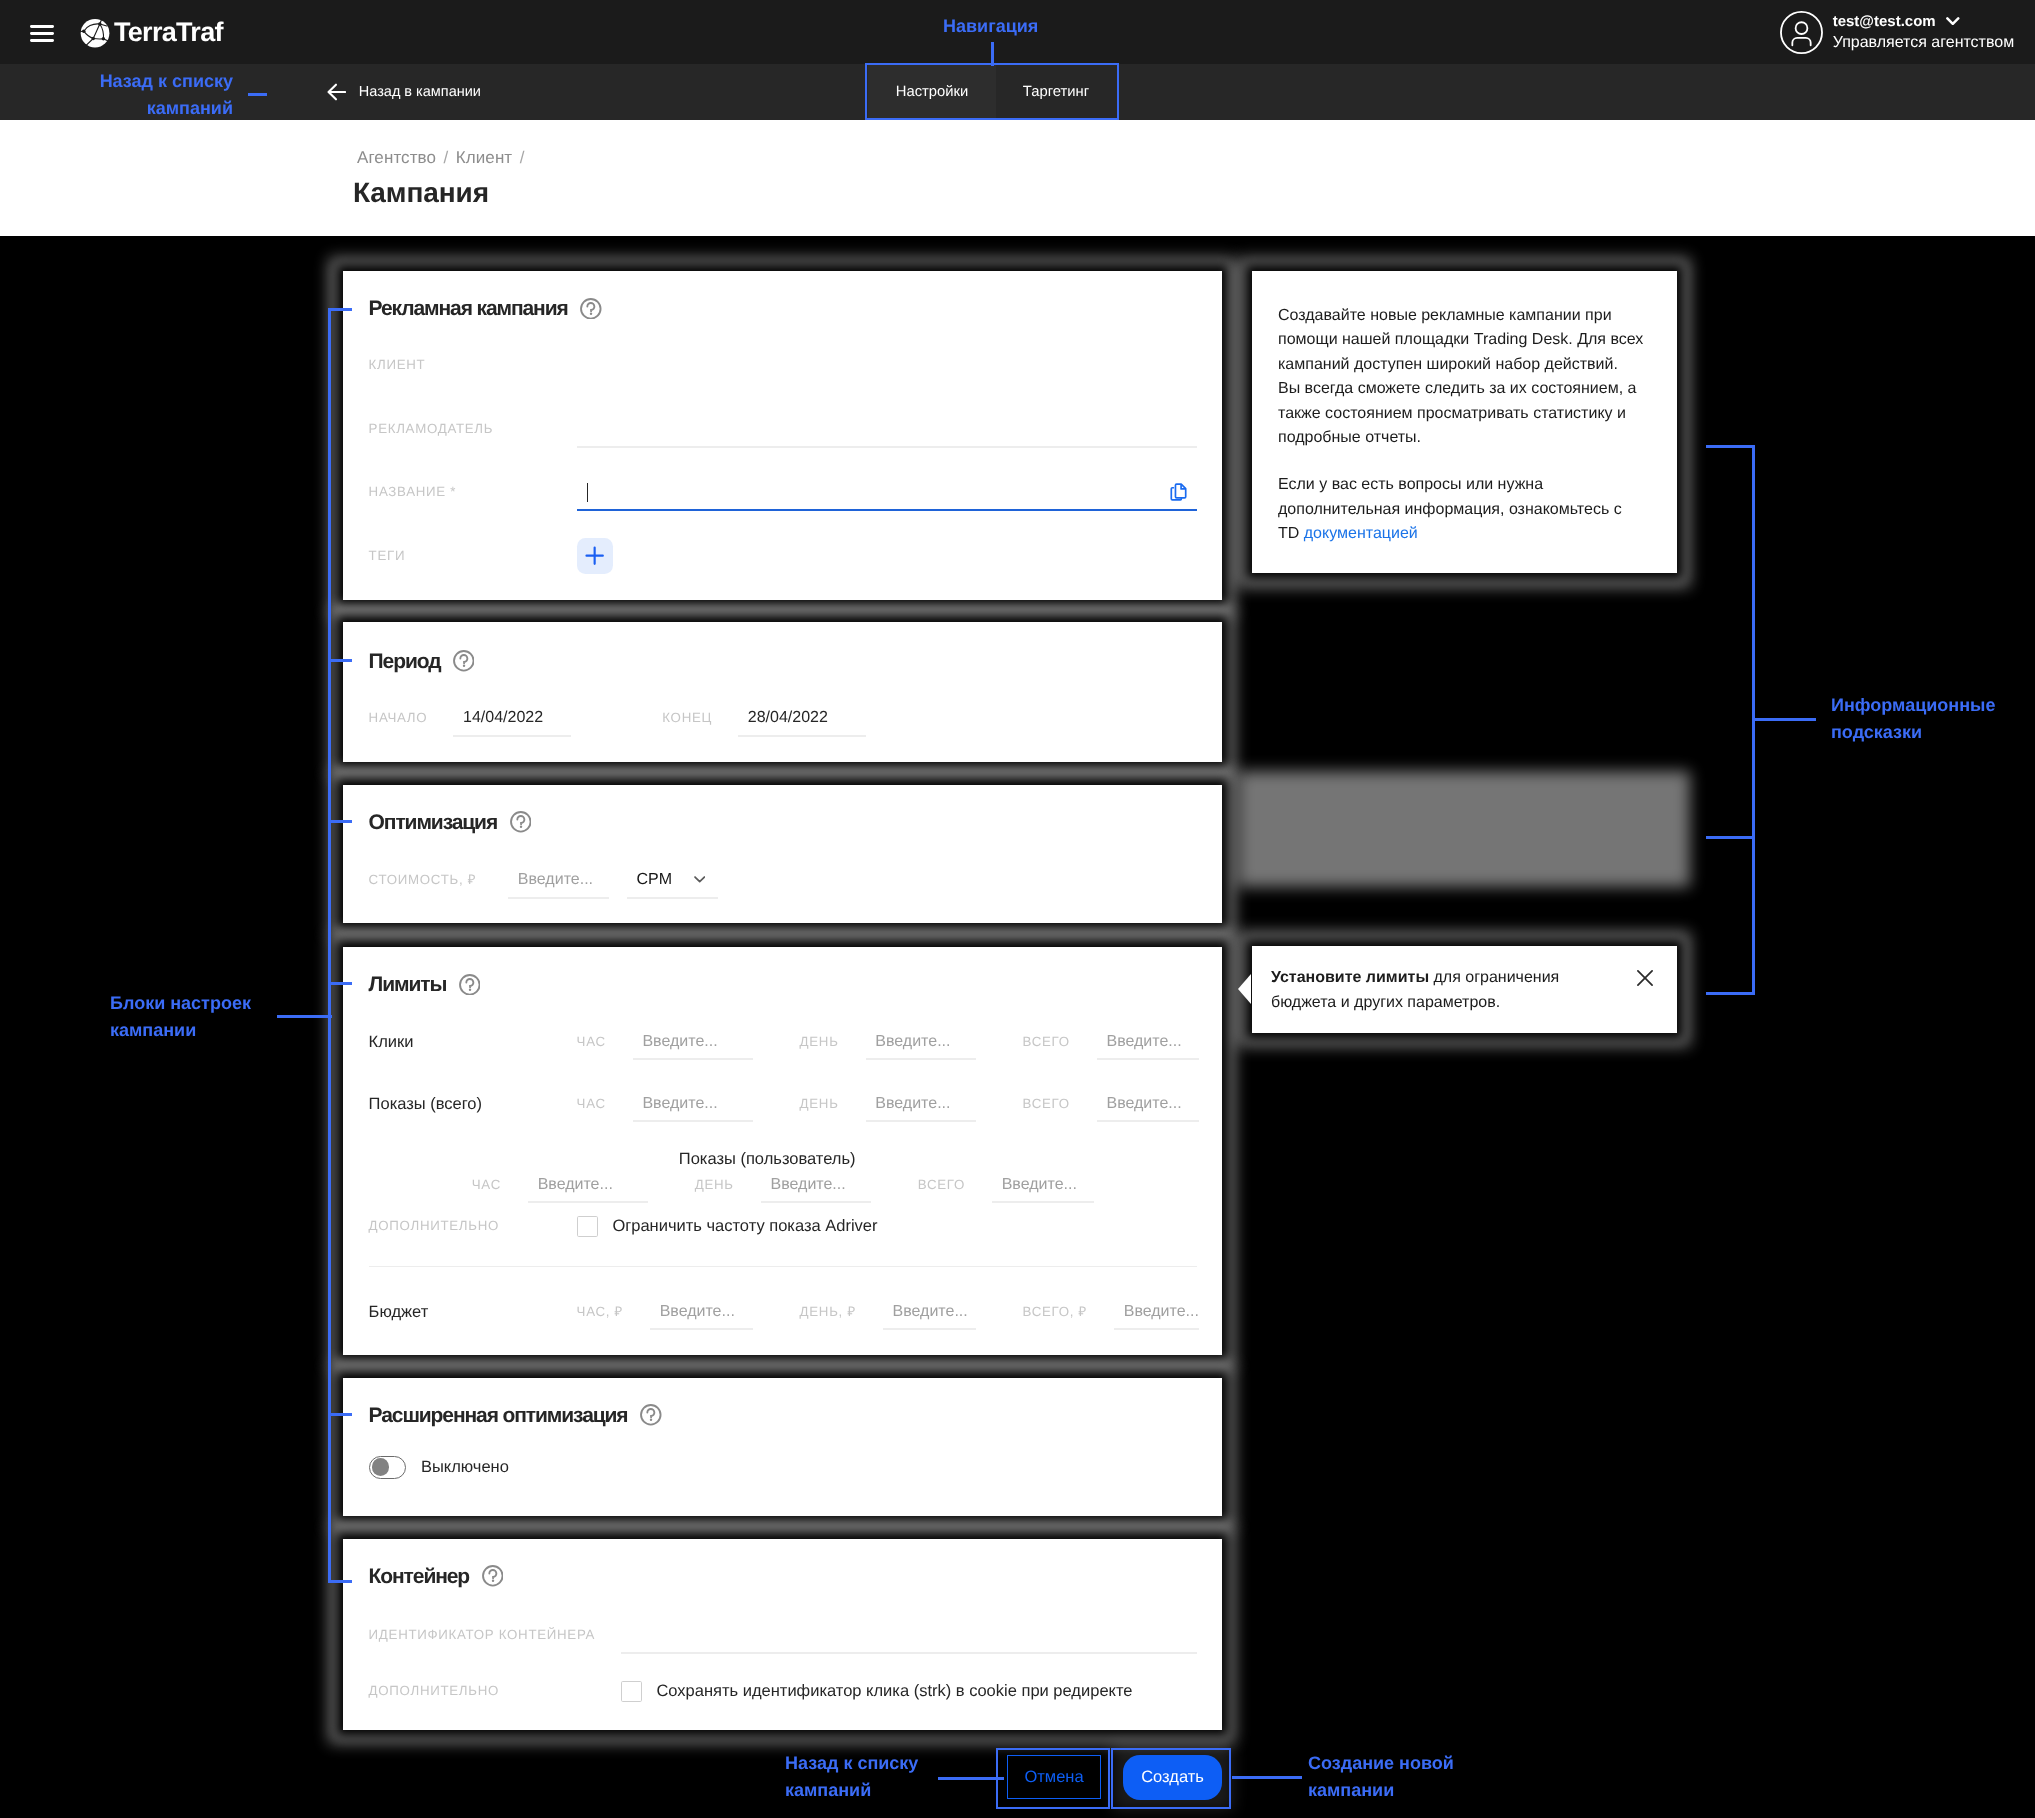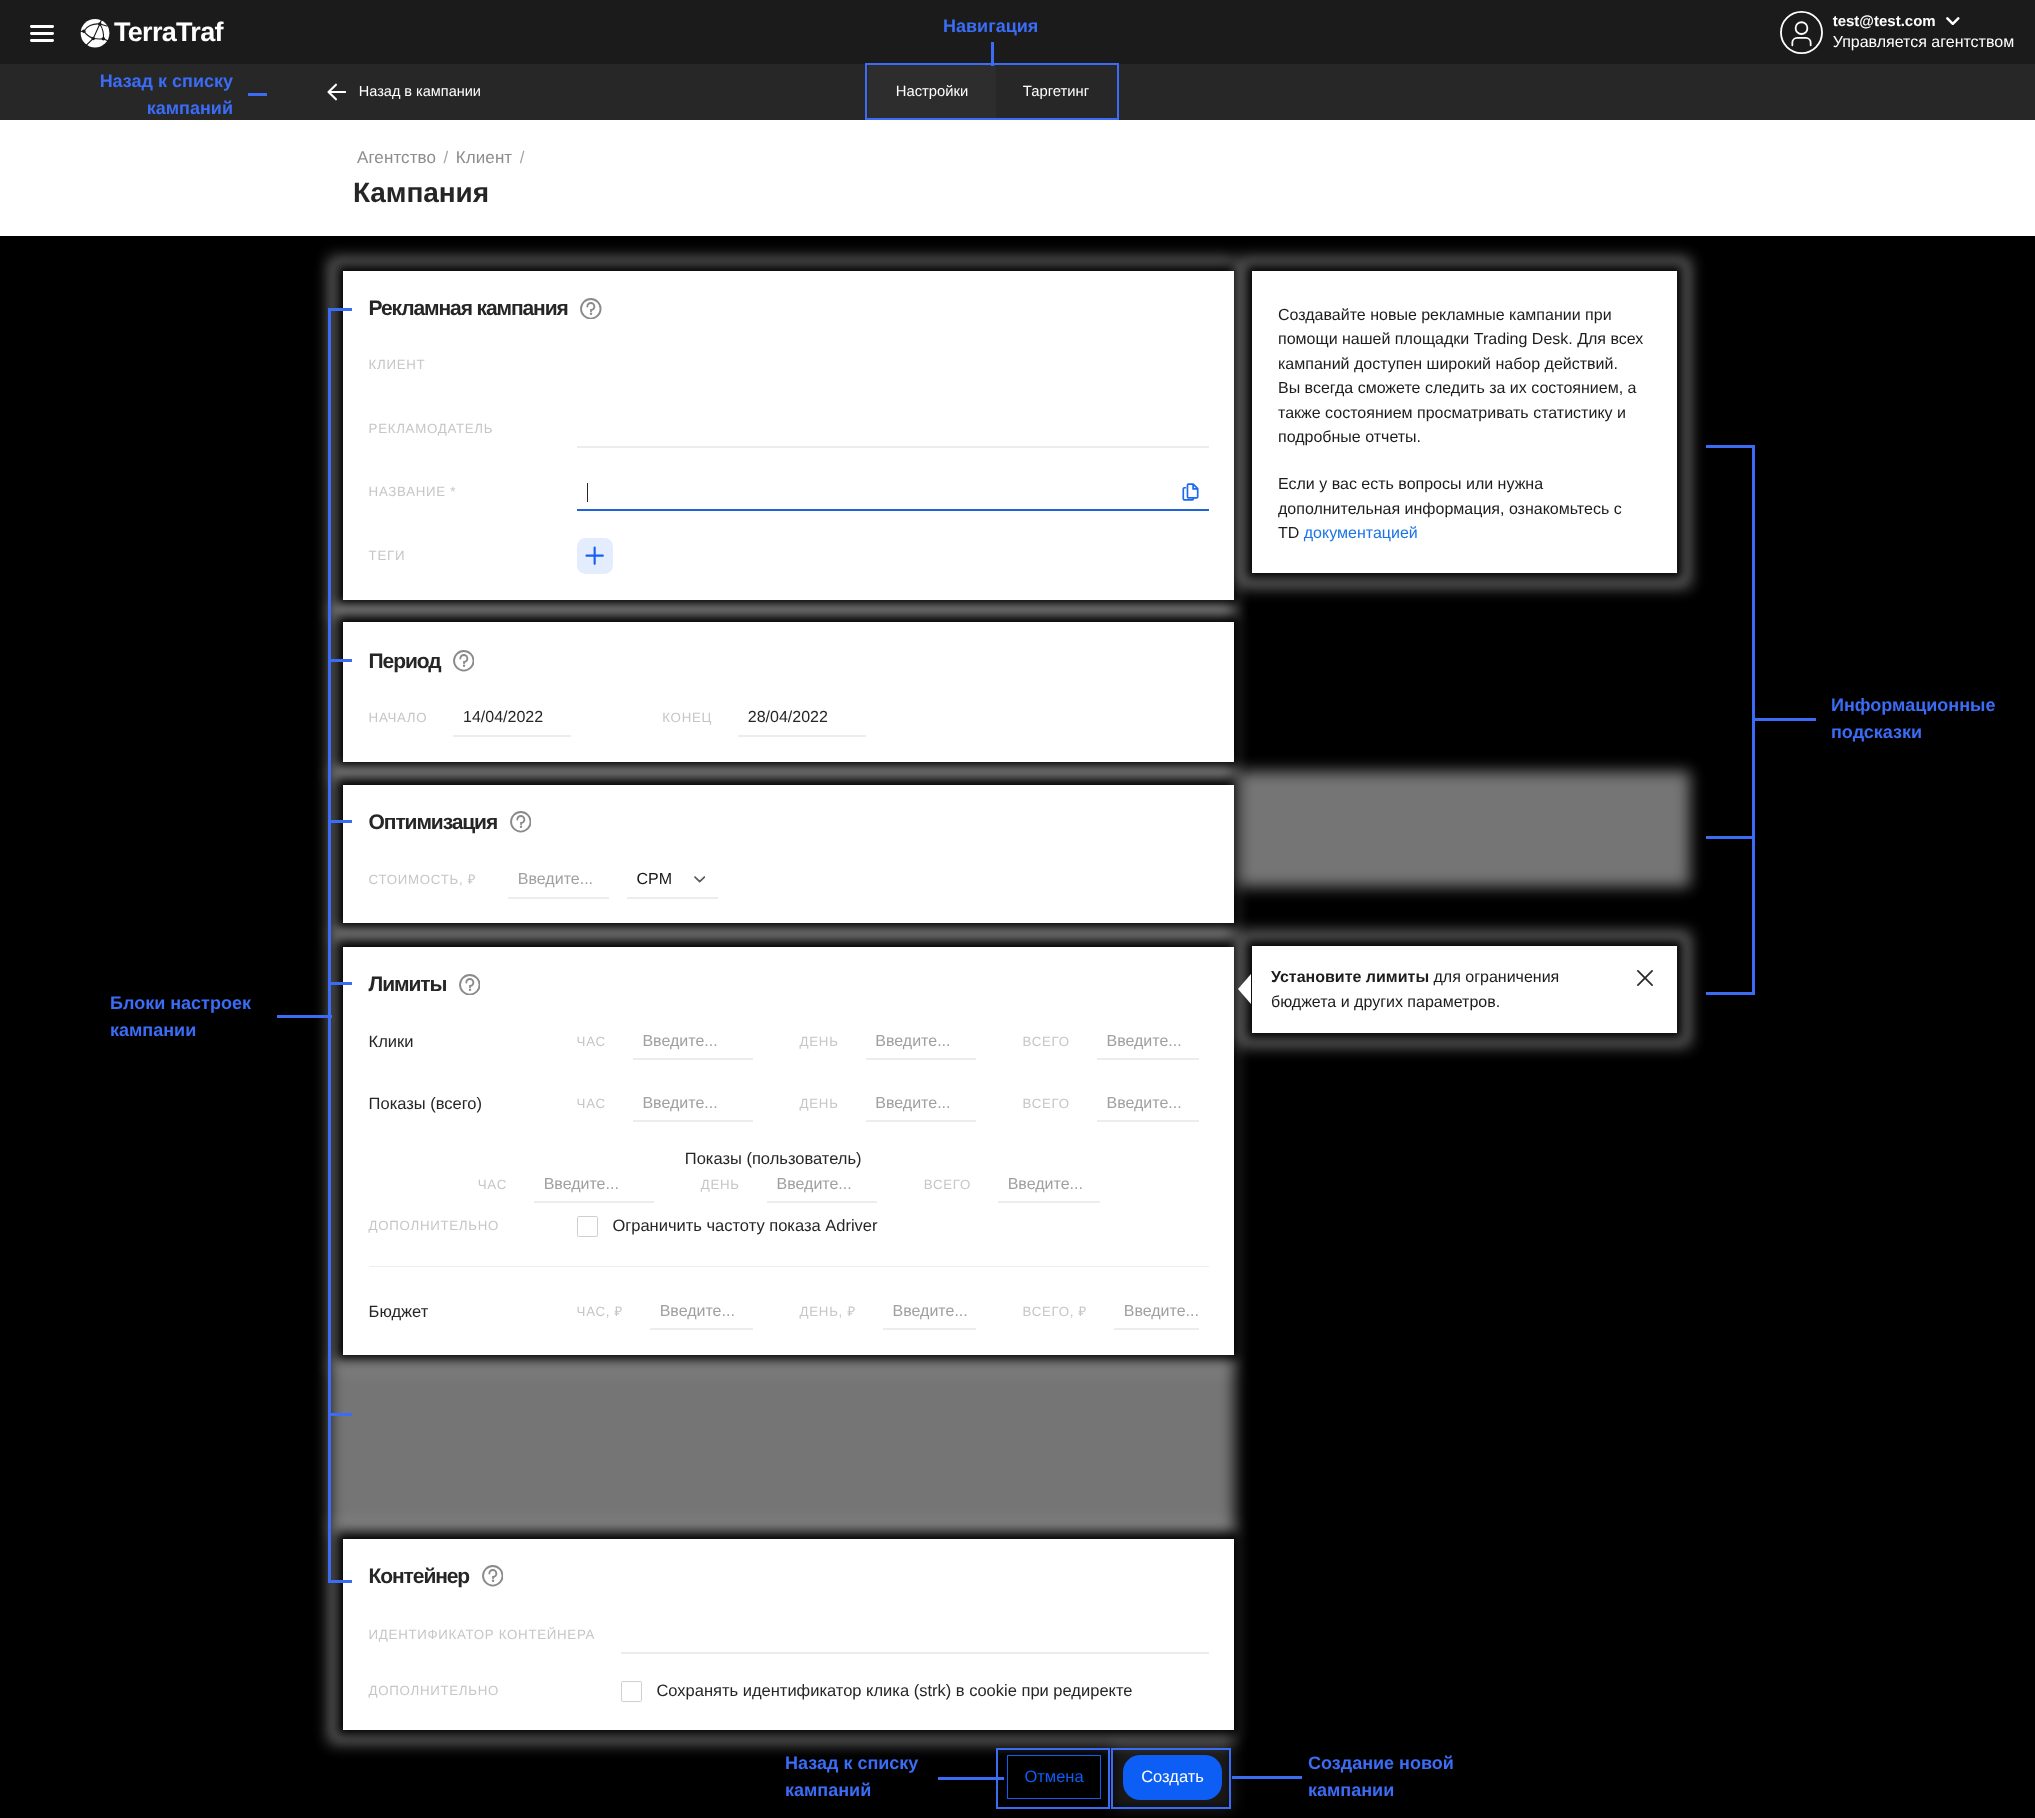--- a/index.html
+++ b/index.html
@@ -35,21 +35,21 @@
   .tab{height:56px;display:flex;align-items:center;justify-content:center;
        font-size:14.8px;color:#fff;background:#272727;box-sizing:border-box;}
   .tab.active{background:#2d2d2d;}
 
   .crumbs{position:absolute;left:357px;top:148px;font-size:17px;color:#8d8d8d;
           display:flex;align-items:center;height:18px;line-height:1;letter-spacing:0.1px;}
   .crumbs .sep{margin:0 7.4px;color:#a8a8a8;}
   .ptitle{position:absolute;left:353px;top:179px;font-size:28px;font-weight:700;color:#262626;
           letter-spacing:-0.1px;line-height:28px;}
 
-  .card{position:absolute;background:#fff;box-shadow:0 0 10.2px 7.4px rgba(0,0,0,1);padding-left:12px;}
+  .card{position:absolute;background:#fff;box-shadow:0 0 10.2px 7.4px rgba(0,0,0,1);}
   .glow{position:absolute;background:#fff;filter:blur(7.4px);opacity:.46;}
   .chead{position:absolute;left:25.6px;display:flex;align-items:center;height:24px;}
   .chead .t{font-size:21px;font-weight:700;color:#262626;line-height:1;letter-spacing:-1.1px;}
   .chead .q{margin-left:12.5px;display:block;width:21.6px;height:21.6px;flex:none;}
 
   
   .frow{position:absolute;left:25.6px;right:25px;height:34px;display:flex;align-items:center;}
   .lab{font-size:13.3px;color:#c6c6c6;letter-spacing:0.7px;text-transform:uppercase;white-space:nowrap;line-height:1;}
   .lab.dark{color:#262626;text-transform:none;letter-spacing:0;font-size:16.5px;}
   .labcol{width:208px;flex:none;}
@@ -368,20 +368,36 @@
 <div class="tcell">
             <div class="lab" style="margin-right:27px;">Всего, ₽</div>
             <div class="tfld">
               <span class="ph">Введите...</span>
             </div>
           </div>
 </div>
       </div>
     </div>
 <div class="glow" style="left:329px;top:1364px;width:906px;height:165px;"></div>
+<div class="card" style="left:343px;top:1378px;width:879px;height:138px;">
+<div class="chead" style="top:25px;">
+        <div class="t">Расширенная оптимизация</div>
+        <svg class="q" viewBox="0 0 38 38" fill="none" xmlns="http://www.w3.org/2000/svg">
+<circle cx="19" cy="19" r="17.2" stroke="#8a8a8a" stroke-width="3.3"></circle>
+<path d="M12.9 14.9 a6.2 6.2 0 1 1 6.6 6.2 v2.1" stroke="#8a8a8a" stroke-width="3.3" stroke-linecap="round" fill="none"></path>
+<circle cx="19.4" cy="27.6" r="2.1" fill="#8a8a8a"></circle>
+        </svg>
+      </div>
+<div class="frow" style="top:72px;">
+<div class="tg">
+          <span class="knob"></span>
+        </div>
+<div class="tgtxt">Выключено</div>
+      </div>
+    </div>
 <div class="glow" style="left:329px;top:1525px;width:906px;height:218px;"></div>
 <div class="card" style="left:343px;top:1539px;width:879px;height:191px;">
 <div class="chead" style="top:25px;">
         <div class="t">Контейнер</div>
         <svg class="q" viewBox="0 0 38 38" fill="none" xmlns="http://www.w3.org/2000/svg">
 <circle cx="19" cy="19" r="17.2" stroke="#8a8a8a" stroke-width="3.3"></circle>
 <path d="M12.9 14.9 a6.2 6.2 0 1 1 6.6 6.2 v2.1" stroke="#8a8a8a" stroke-width="3.3" stroke-linecap="round" fill="none"></path>
 <circle cx="19.4" cy="27.6" r="2.1" fill="#8a8a8a"></circle>
         </svg>
       </div>

